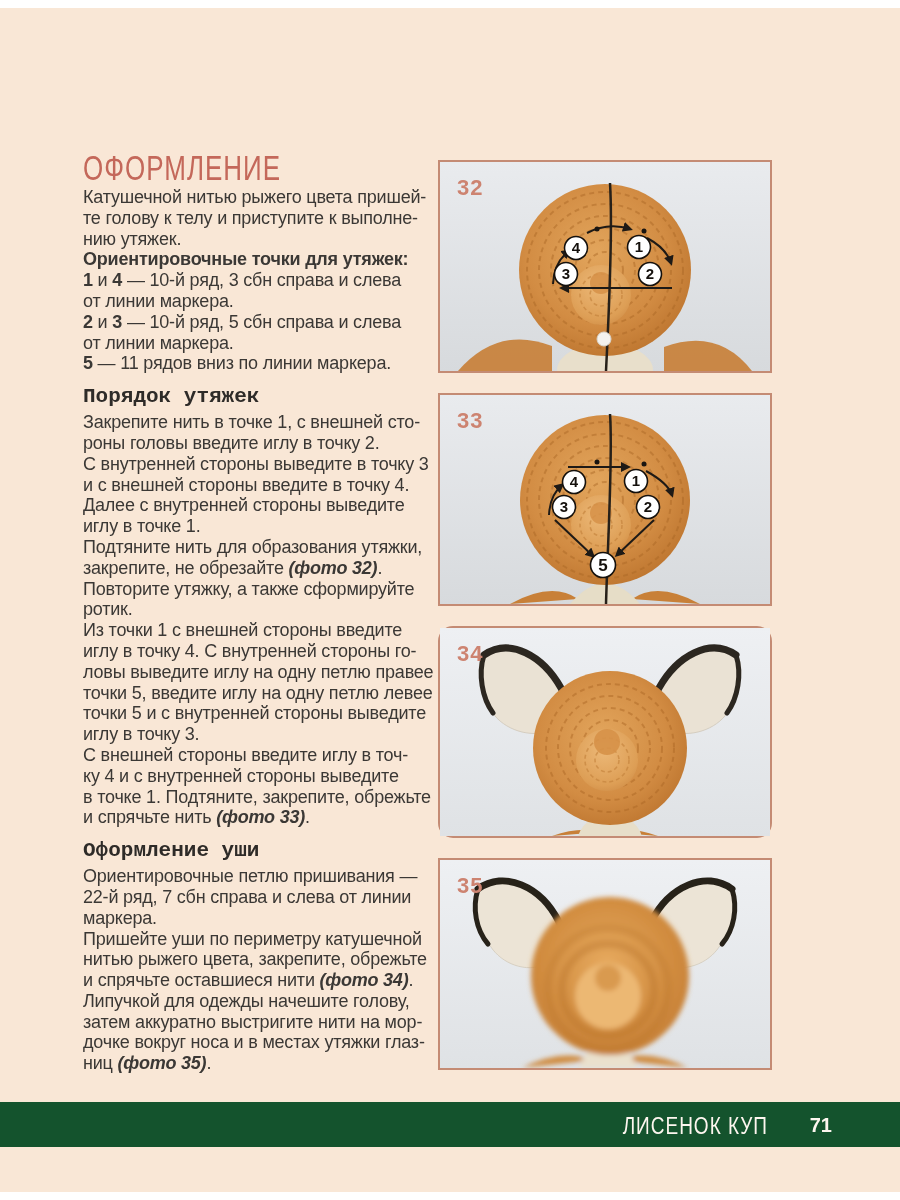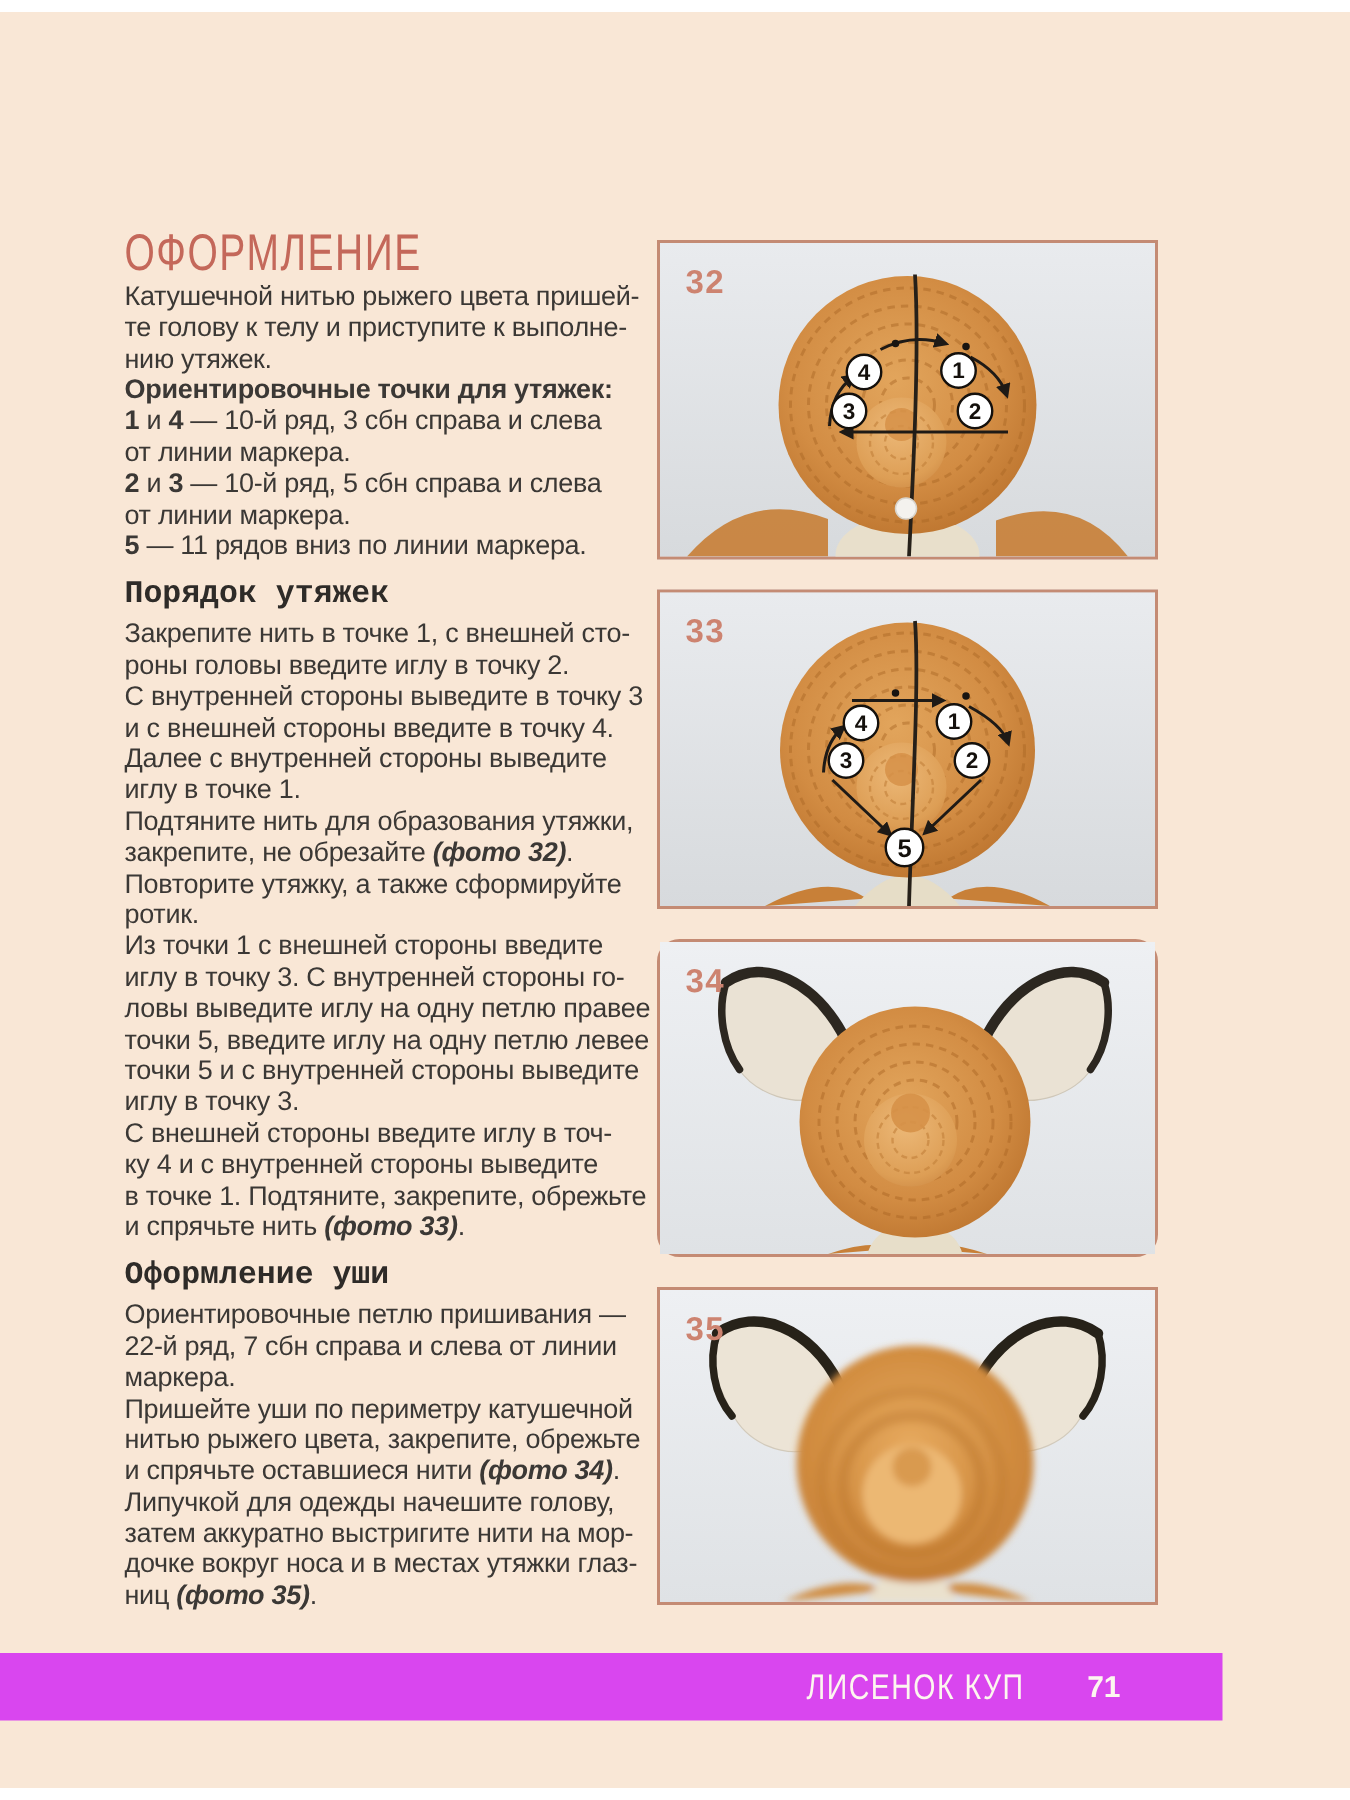--- a/index.html
+++ b/index.html
@@ -39,22 +39,22 @@
     position:absolute;left:438px;width:330px;height:209px;
     border:2px solid #c48b74;box-sizing:content-box;background:#e4e6e9;
   }
   .photo svg{display:block;}
   .p32{top:152px;}
   .p33{top:385px;}
   .p34{top:618px;height:208px;border-radius:15px;}
   .p35{top:850px;height:208px;}
   
   .footer-bar{
-    position:absolute;left:0;top:1094px;width:815px;height:45px;
-    background:#d946ef;
+    position:absolute;left:0;top:1094px;width:900px;height:45px;
+    background:#14532d;
   }
   .footer-chapter{
     position:absolute;right:132px;top:0;height:45px;line-height:47px;
     color:#fdf6ef;
   }
   .footer-chapter span{
     display:inline-block;font-size:19px;letter-spacing:1px;
     transform:scaleY(1.25);transform-origin:center;
     text-transform:uppercase;
   }
@@ -90,21 +90,21 @@
         <div class="line"><span>роны головы введите иглу в точку 2.</span></div>
         <div class="line"><span>С внутренней стороны выведите в точку 3</span></div>
         <div class="line"><span>и с внешней стороны введите в точку 4.</span></div>
         <div class="line"><span>Далее с внутренней стороны выведите</span></div>
         <div class="line"><span>иглу в точке 1.</span></div>
         <div class="line"><span>Подтяните нить для образования утяжки,</span></div>
         <div class="line"><span>закрепите, не обрезайте </span><span class="bi">(фото 32)</span><span>.</span></div>
         <div class="line"><span>Повторите утяжку, а также сформируйте</span></div>
         <div class="line"><span>ротик.</span></div>
         <div class="line"><span>Из точки 1 с внешней стороны введите</span></div>
-        <div class="line"><span>иглу в точку 3. С внутренней стороны го-</span></div>
+        <div class="line"><span>иглу в точку 4. С внутренней стороны го-</span></div>
         <div class="line"><span>ловы выведите иглу на одну петлю правее</span></div>
         <div class="line"><span>точки 5, введите иглу на одну петлю левее</span></div>
         <div class="line"><span>точки 5 и с внутренней стороны выведите</span></div>
         <div class="line"><span>иглу в точку 3.</span></div>
         <div class="line"><span>С внешней стороны введите иглу в точ-</span></div>
         <div class="line"><span>ку 4 и с внутренней стороны выведите</span></div>
         <div class="line"><span>в точке 1. Подтяните, закрепите, обрежьте</span></div>
         <div class="line"><span>и спрячьте нить </span><span class="bi">(фото 33)</span><span>.</span></div>
       </div>
 

